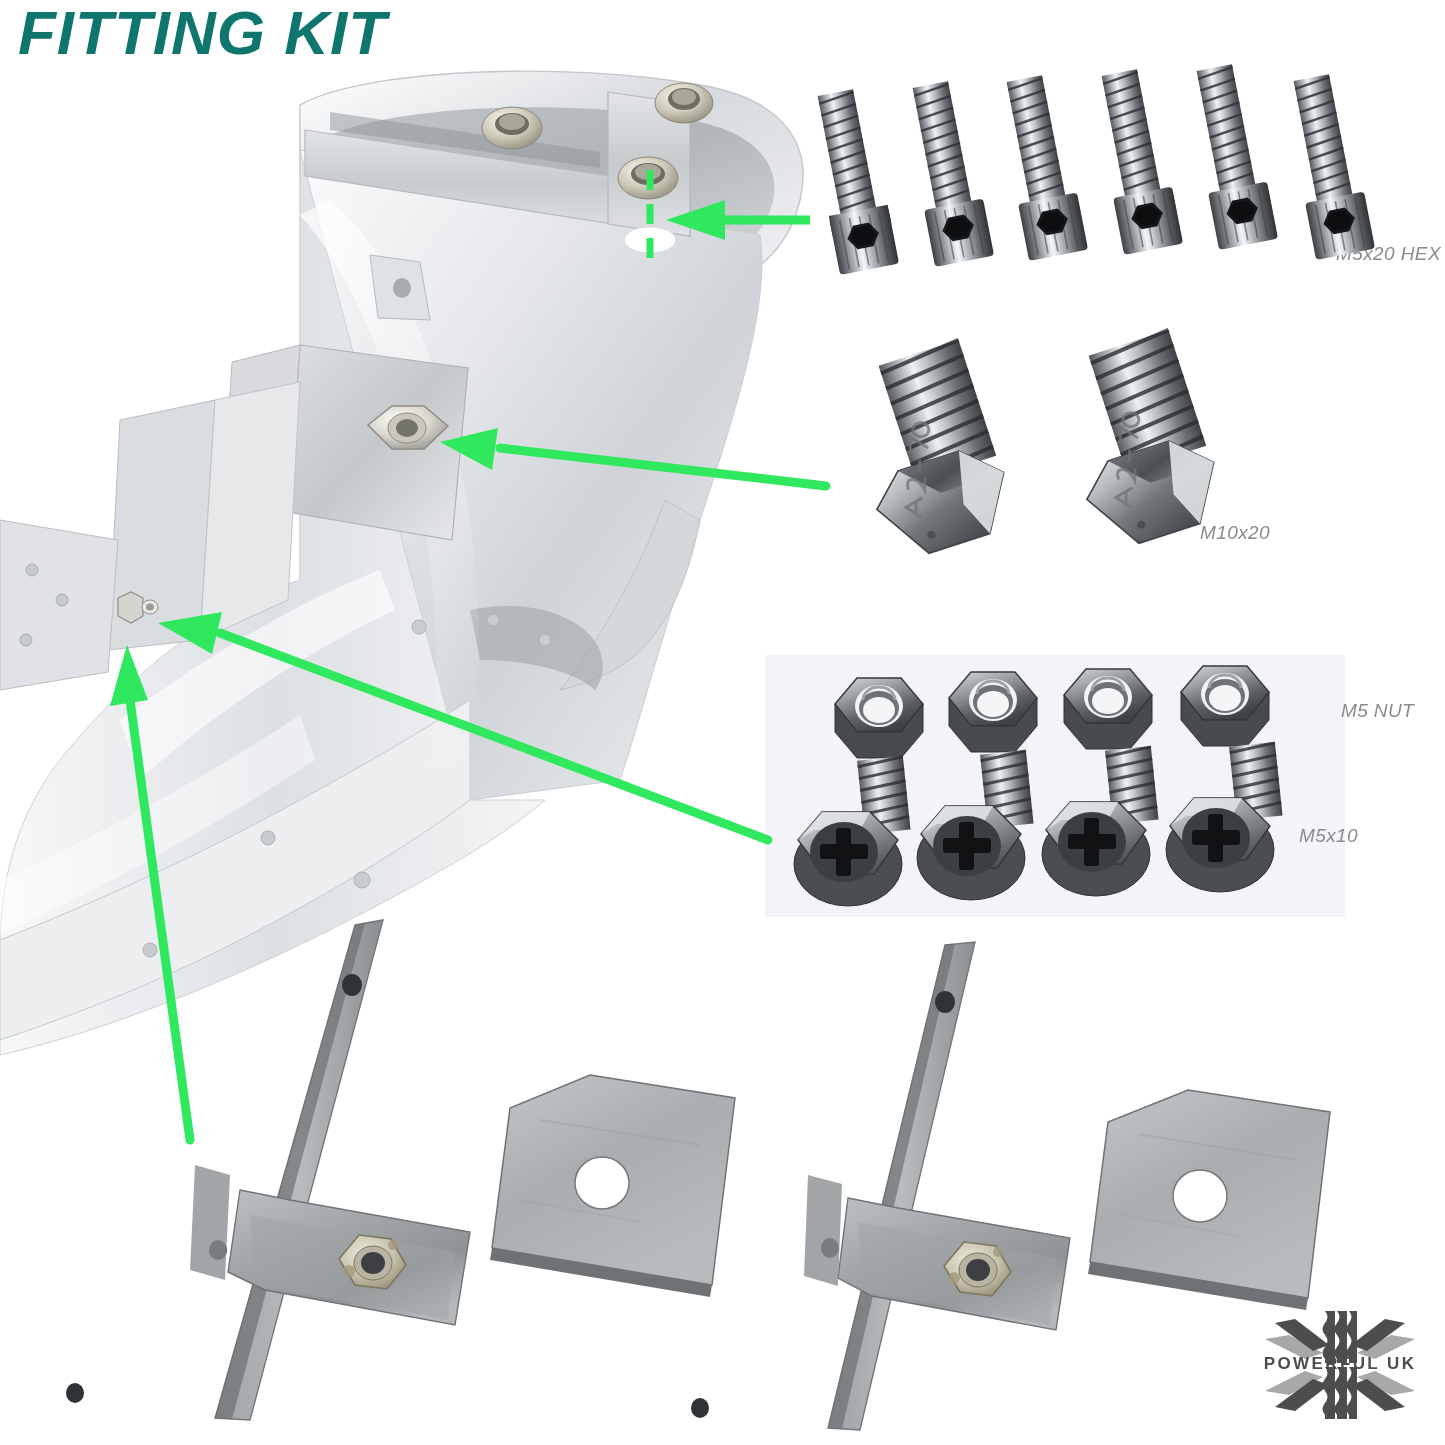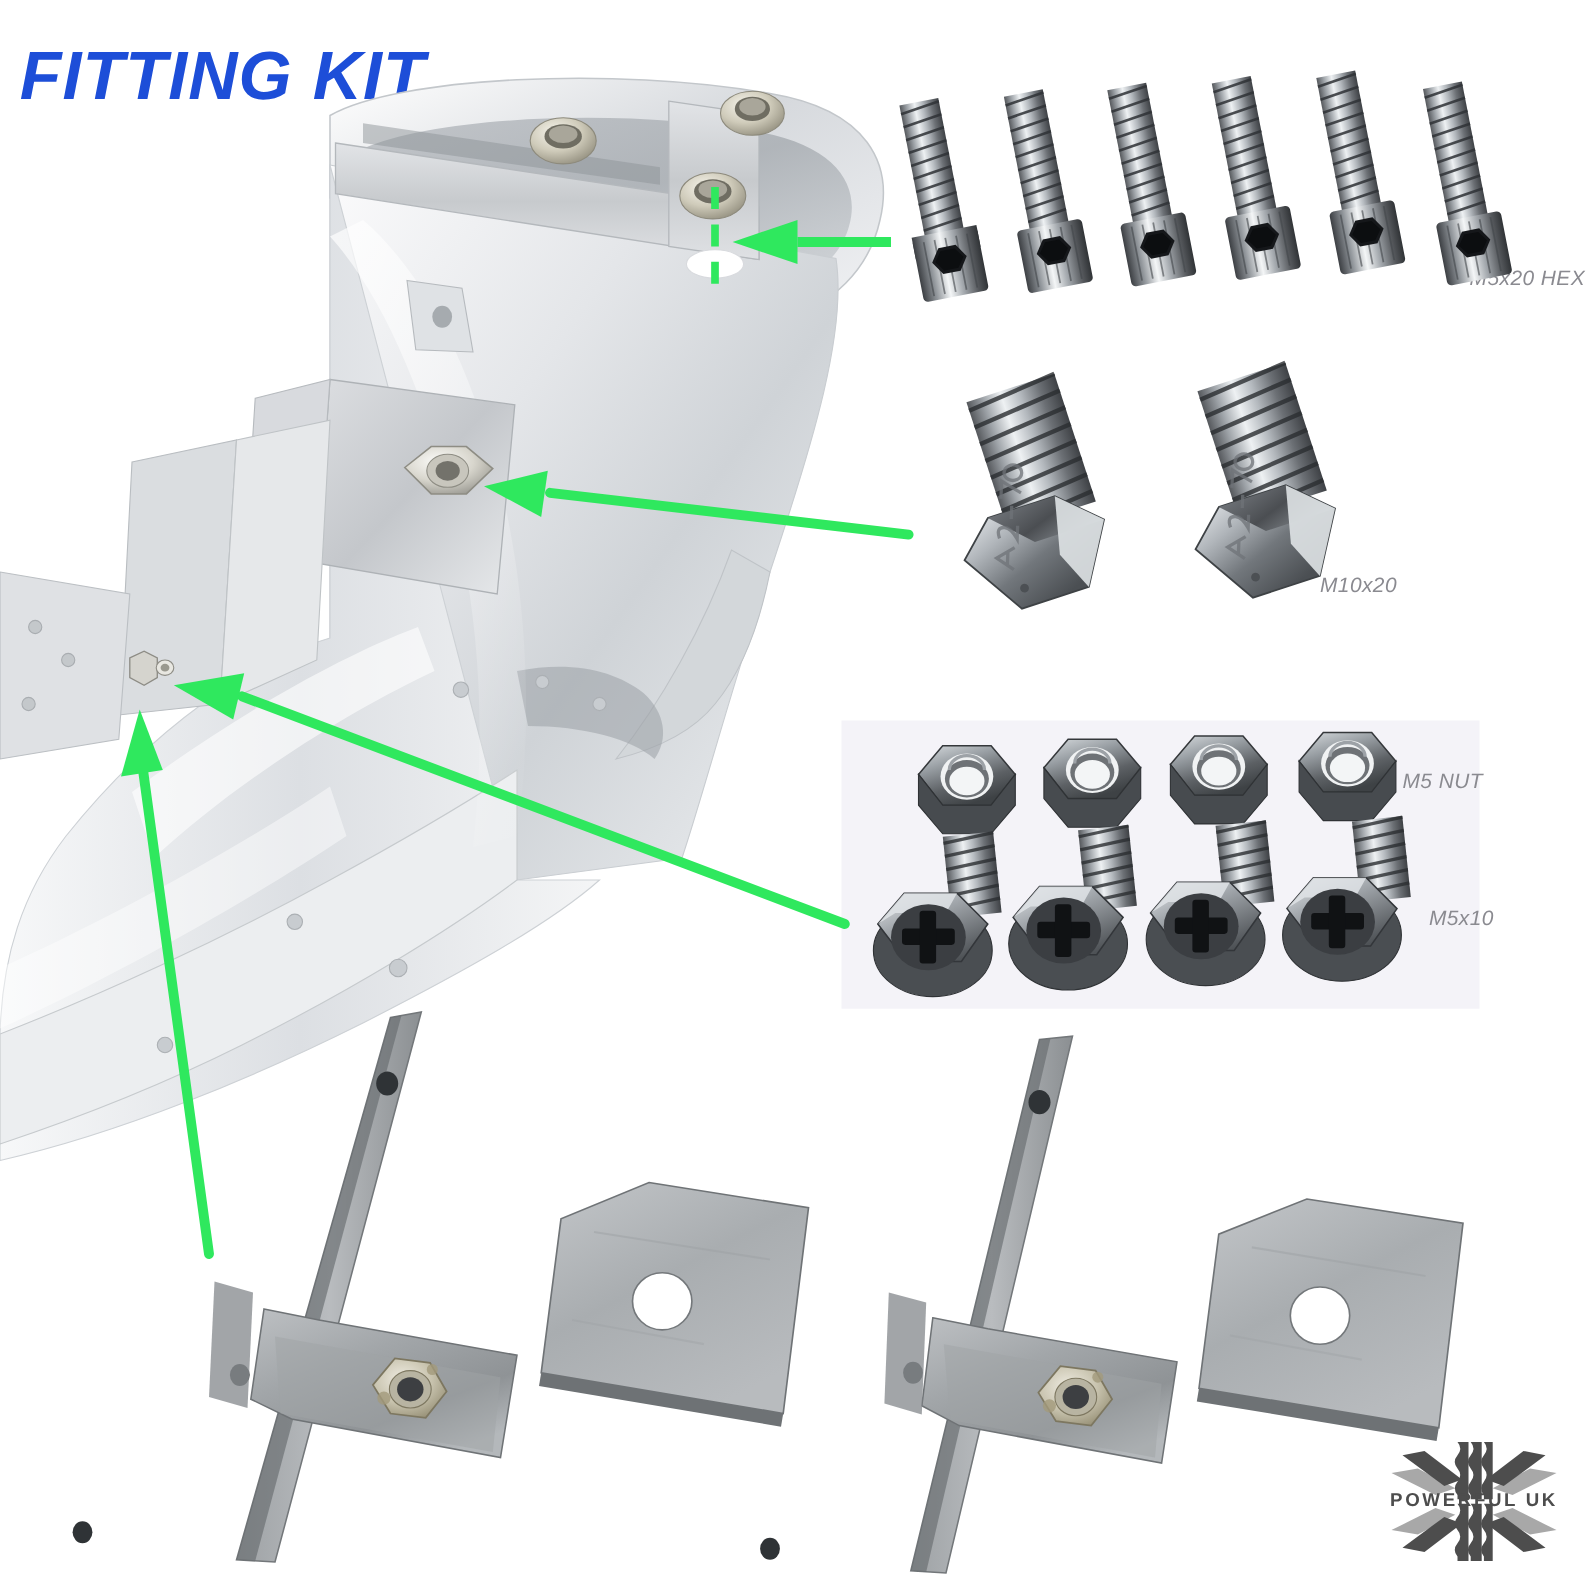--- a/index.html
+++ b/index.html
@@ -5,22 +5,22 @@
 <style>
   html,body{margin:0;padding:0;background:#fff;}
   body{width:1445px;height:1445px;overflow:hidden;
        font-family:"Liberation Sans","DejaVu Sans",sans-serif;}
   #stage{position:relative;width:1445px;height:1445px;background:#ffffff;overflow:hidden;}
 
   
   #title{
     position:absolute;left:18px;top:2px;
     font-size:62px;font-weight:bold;font-style:italic;
-    letter-spacing:1px;color:#1d4ed8;line-height:1;
-    white-space:nowrap;user-select:none;margin-top:37px;
+    letter-spacing:1px;color:#0f766e;line-height:1;
+    white-space:nowrap;user-select:none;
   }
 
   
   .plabel{
     position:absolute;font-style:italic;color:#8a8a90;
     font-size:19px;white-space:nowrap;letter-spacing:.4px;
   }
 
   
   #nutpanel{
@@ -703,21 +703,21 @@
 
       <g>
         <path d="M190,1140 L130,700" stroke-width="9" fill="none" stroke-linecap="round"></path>
         <polygon points="110,706 127,645 148,700" stroke="none"></polygon>
       </g>
     </g>
   </svg>
 
   <div class="plabel" style="left:1336px;top:243px;">M5x20 HEX</div>
   <div class="plabel" style="left:1200px;top:522px;">M10x20</div>
-  <div class="plabel" style="left:1275px;top:700px;">M5 NUT</div>
+  <div class="plabel" style="left:1341px;top:700px;">M5 NUT</div>
   <div class="plabel" style="left:1299px;top:825px;">M5x10</div>
 
   <div id="logo">
     <svg viewBox="0 0 182 112" width="182" height="112">
       <g fill="#a8a8a8">
         <polygon points="16,30 40,26 74,44 56,50"></polygon>
         <polygon points="166,30 142,26 108,44 126,50"></polygon>
         <polygon points="16,82 40,86 74,68 56,62"></polygon>
         <polygon points="166,82 142,86 108,68 126,62"></polygon>
       </g>

